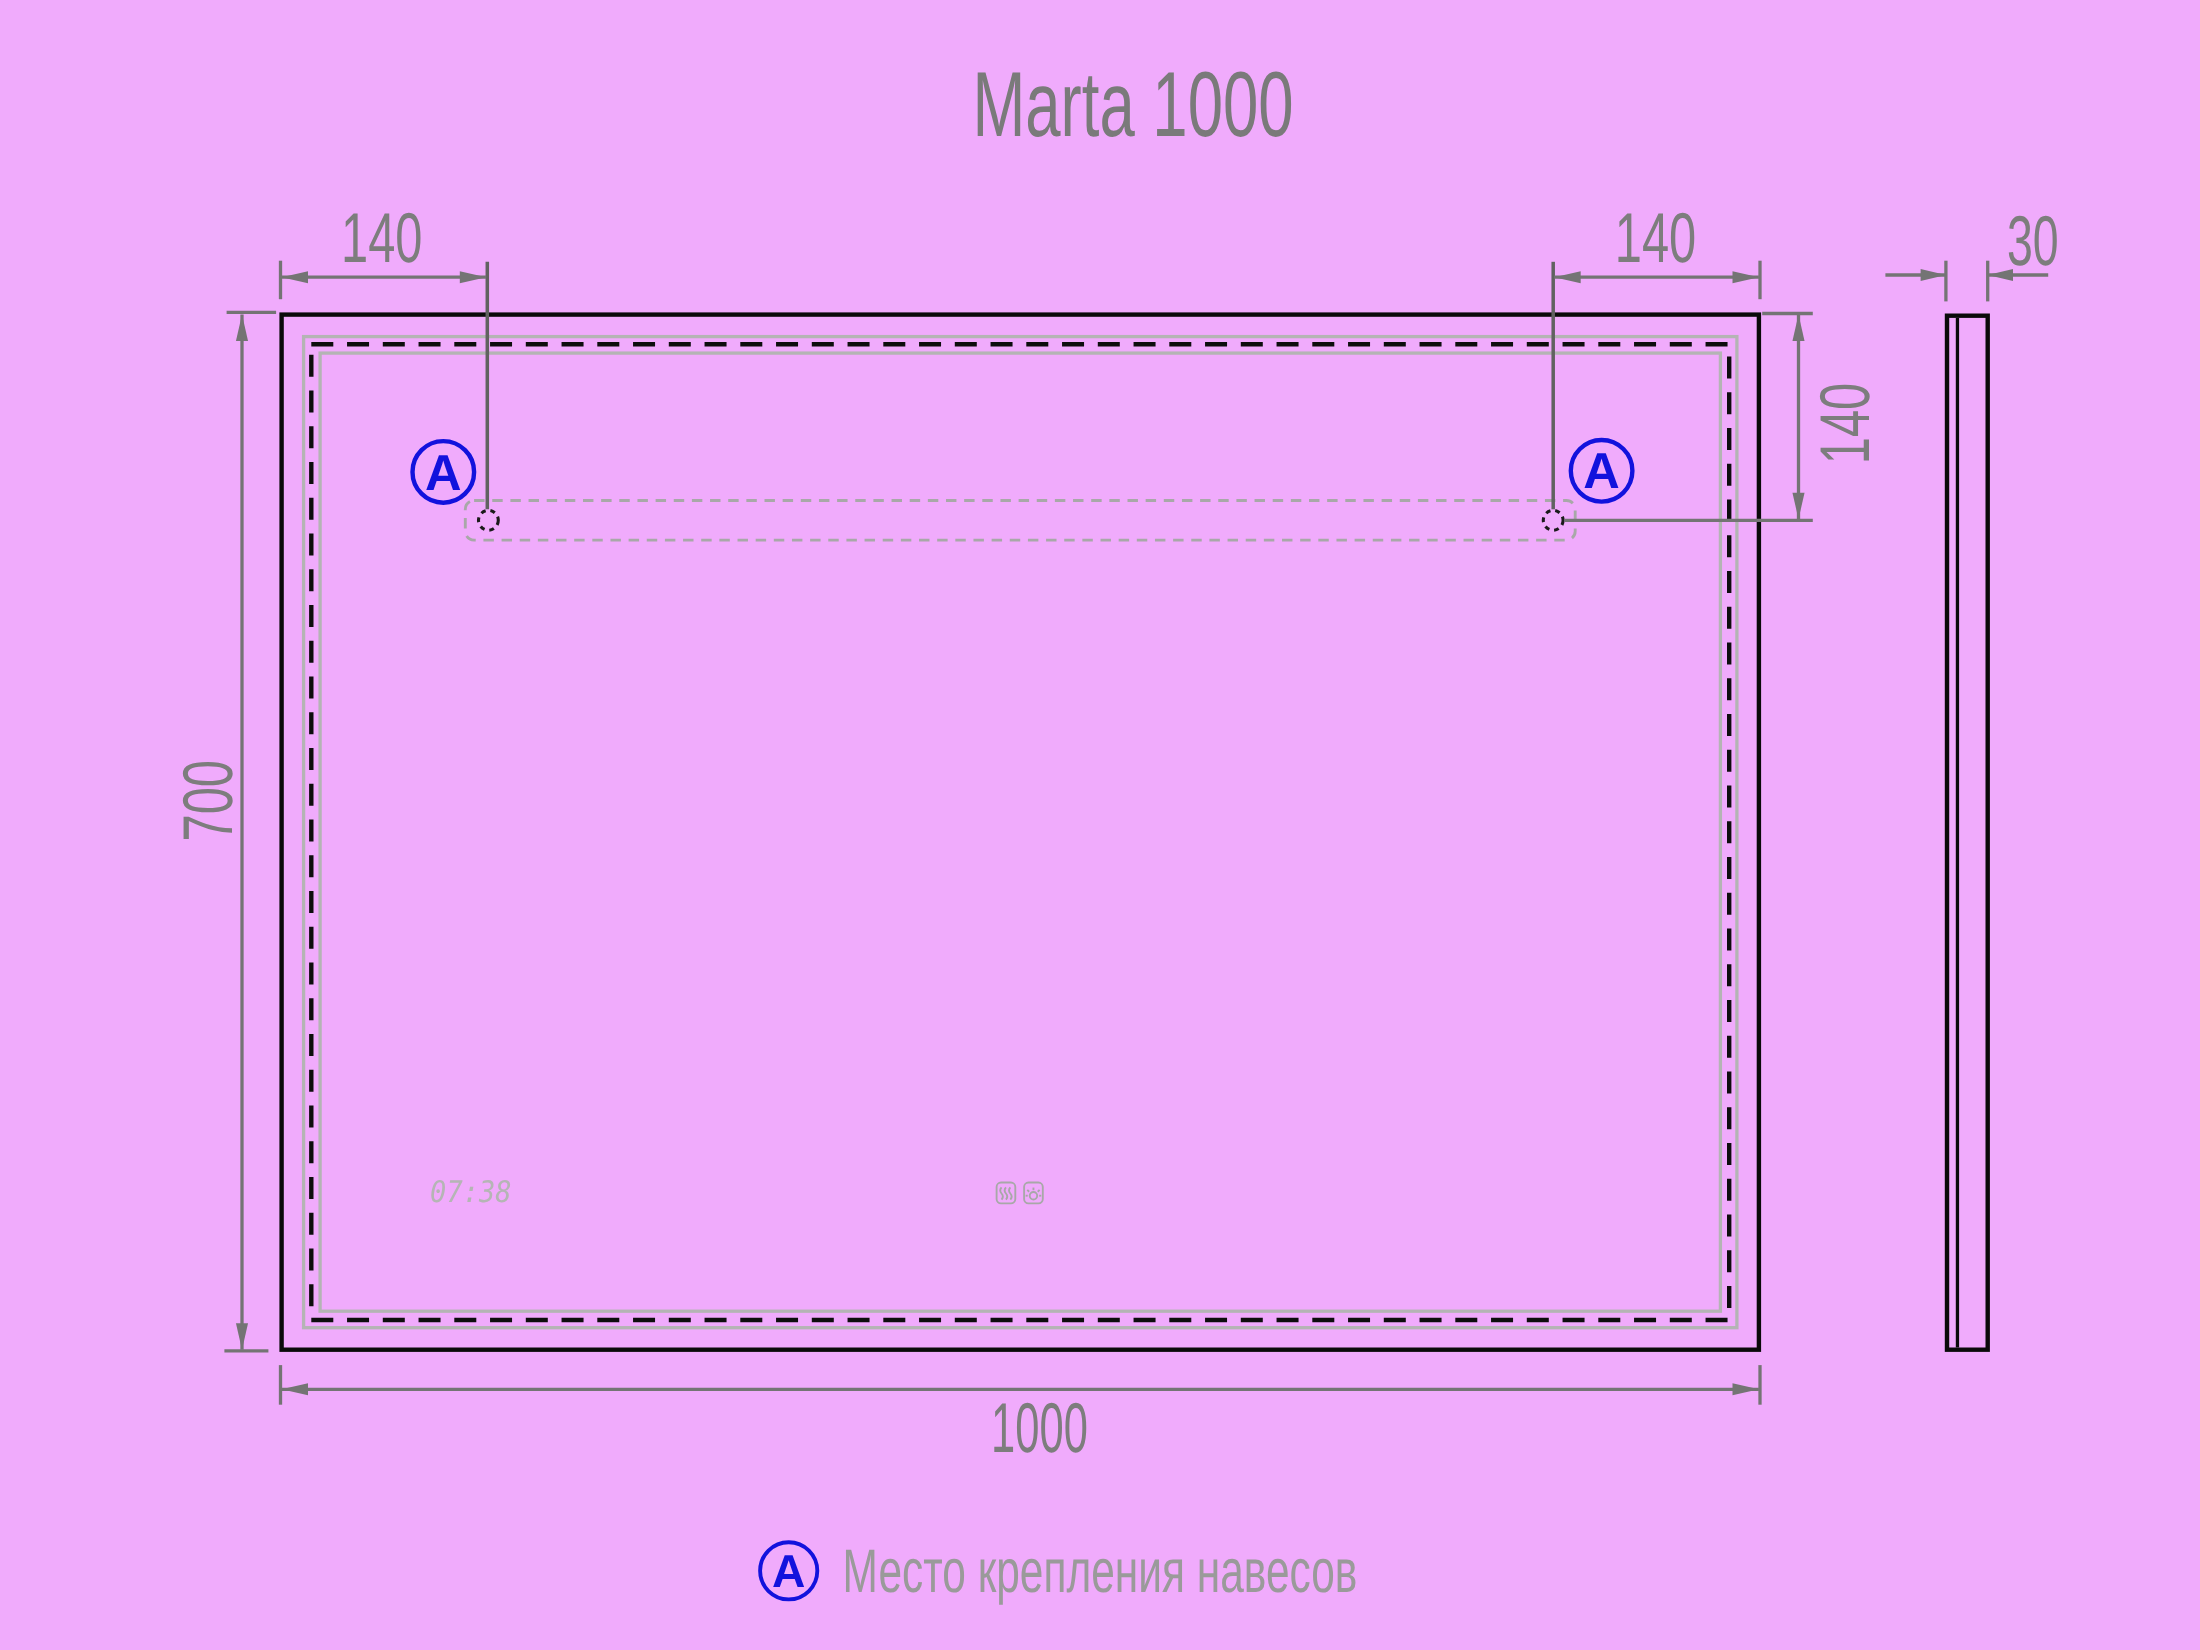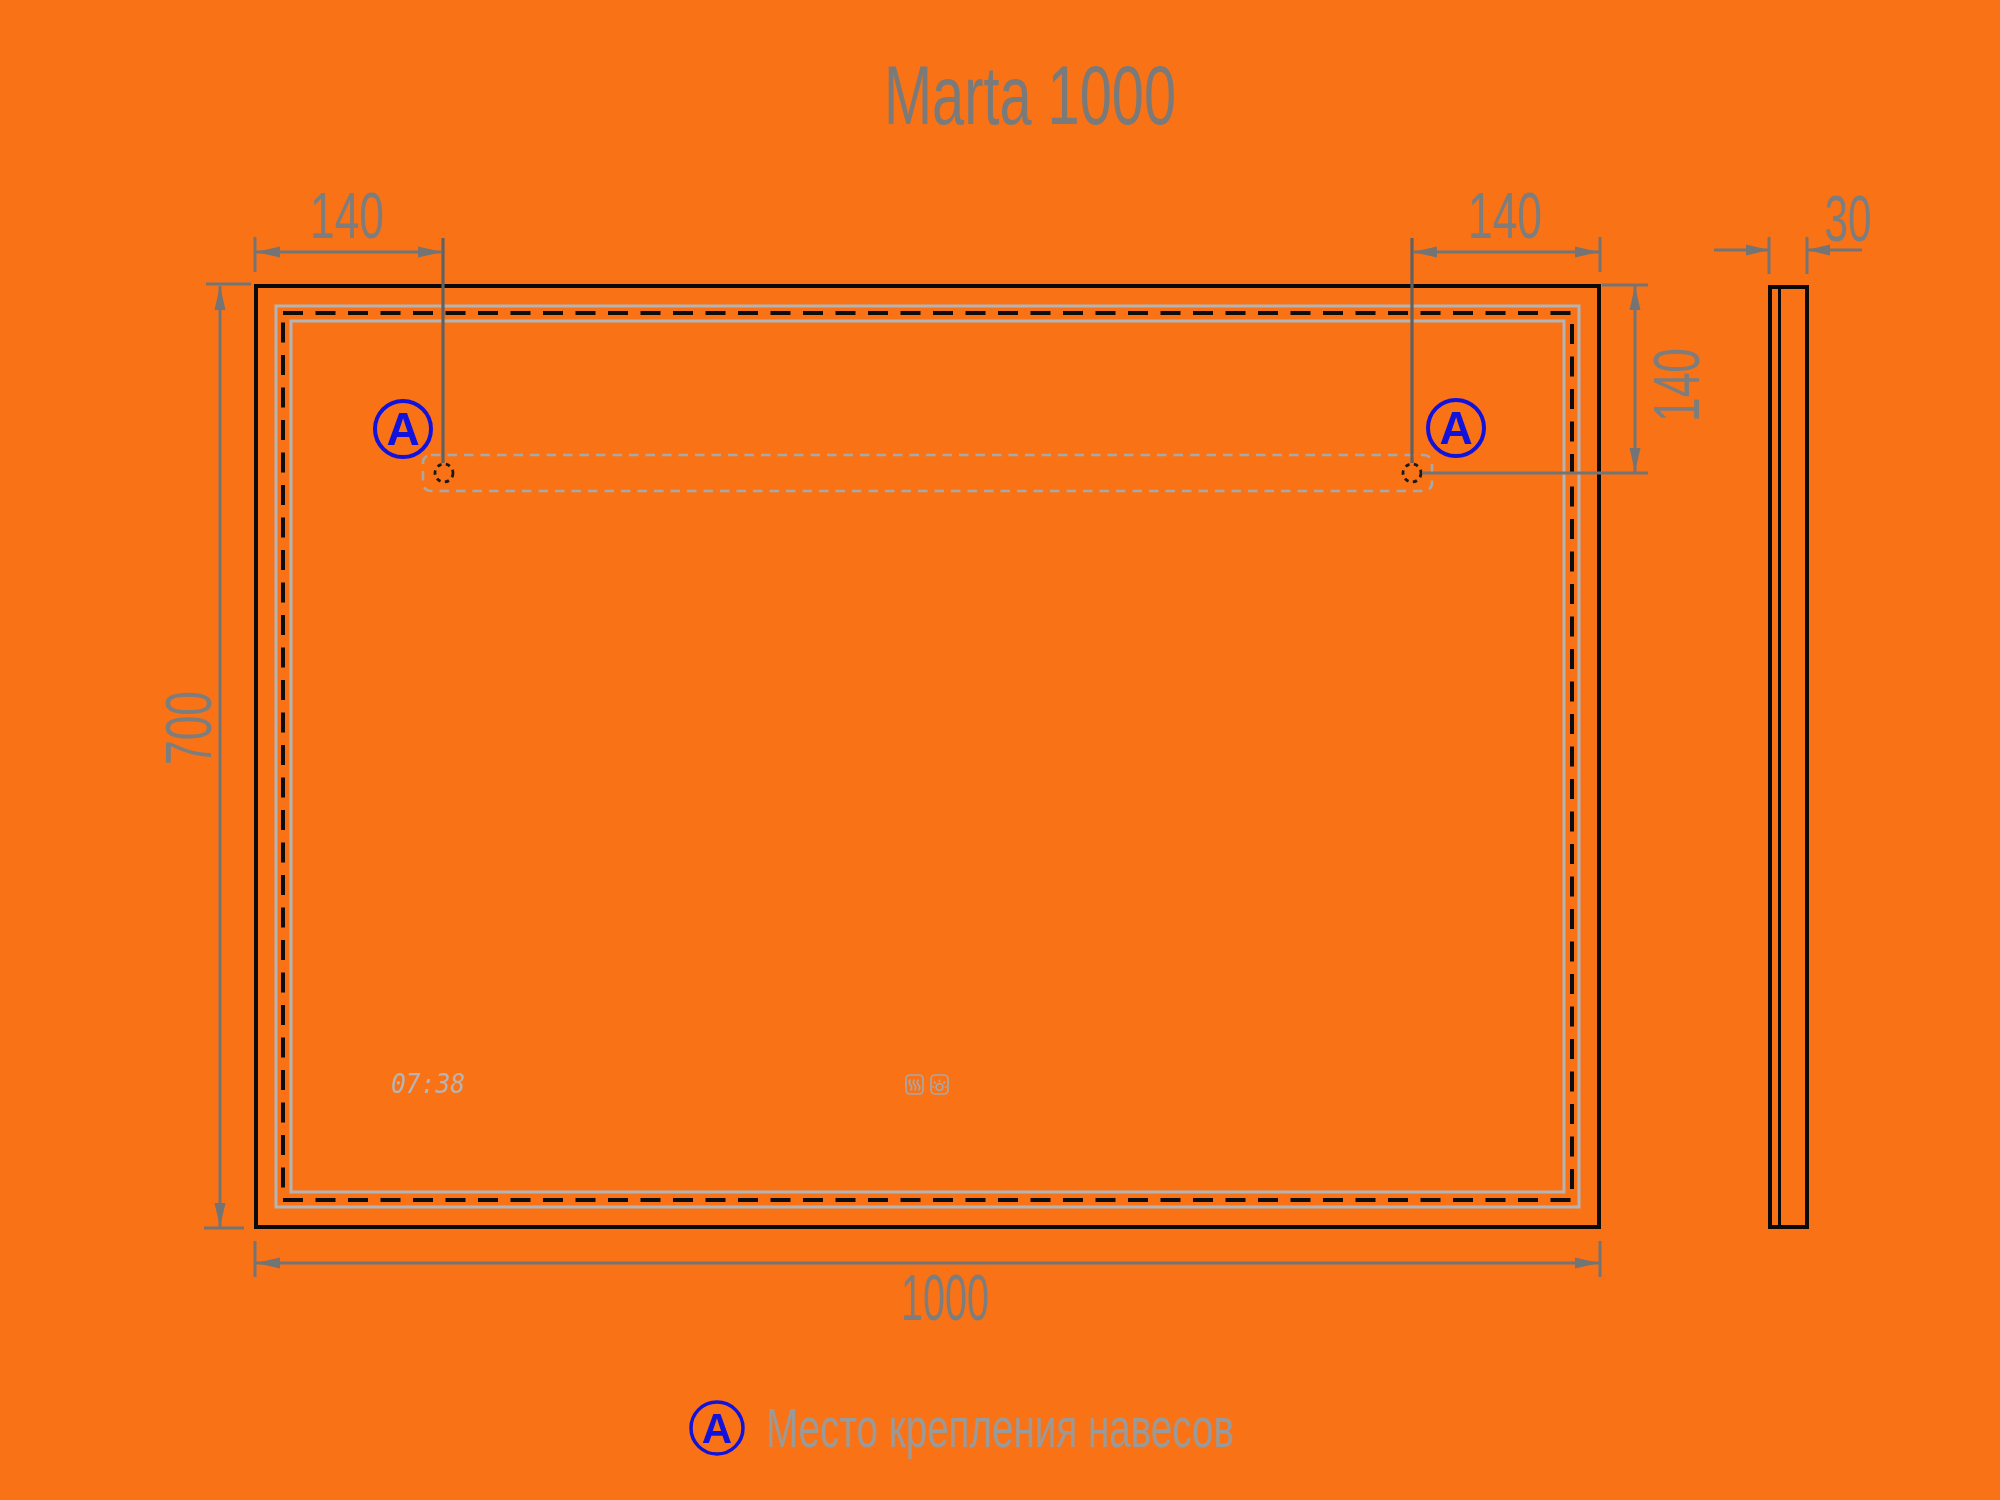--- a/index.html
+++ b/index.html
@@ -1,20 +1,20 @@
 <!DOCTYPE html>
 <html><head>
 <meta charset="utf-8">
 <style>
   html, body { margin: 0; padding: 0; background: #ffffff; }
   .page {
     position: relative;
     width: 2000px;
     height: 1500px;
-    background: #f97316;
+    background: #f0abfc;
     overflow: hidden;
     font-family: "Liberation Sans", sans-serif;
   }
   svg { position: absolute; left: 0; top: 0; }
 
   
   .frame-outer   { fill: none; stroke: #0a0a0a; stroke-width: 4; }
   .frame-gray    { fill: none; stroke: #b4b4b4; stroke-width: 3; }
   .frame-dashed  { fill: none; stroke: #0d0d0d; stroke-width: 4; stroke-dasharray: 20 12.5; }
   .mount-rect    { fill: none; stroke: #a8a8a8; stroke-width: 2.6; stroke-dasharray: 9.5 7; }

